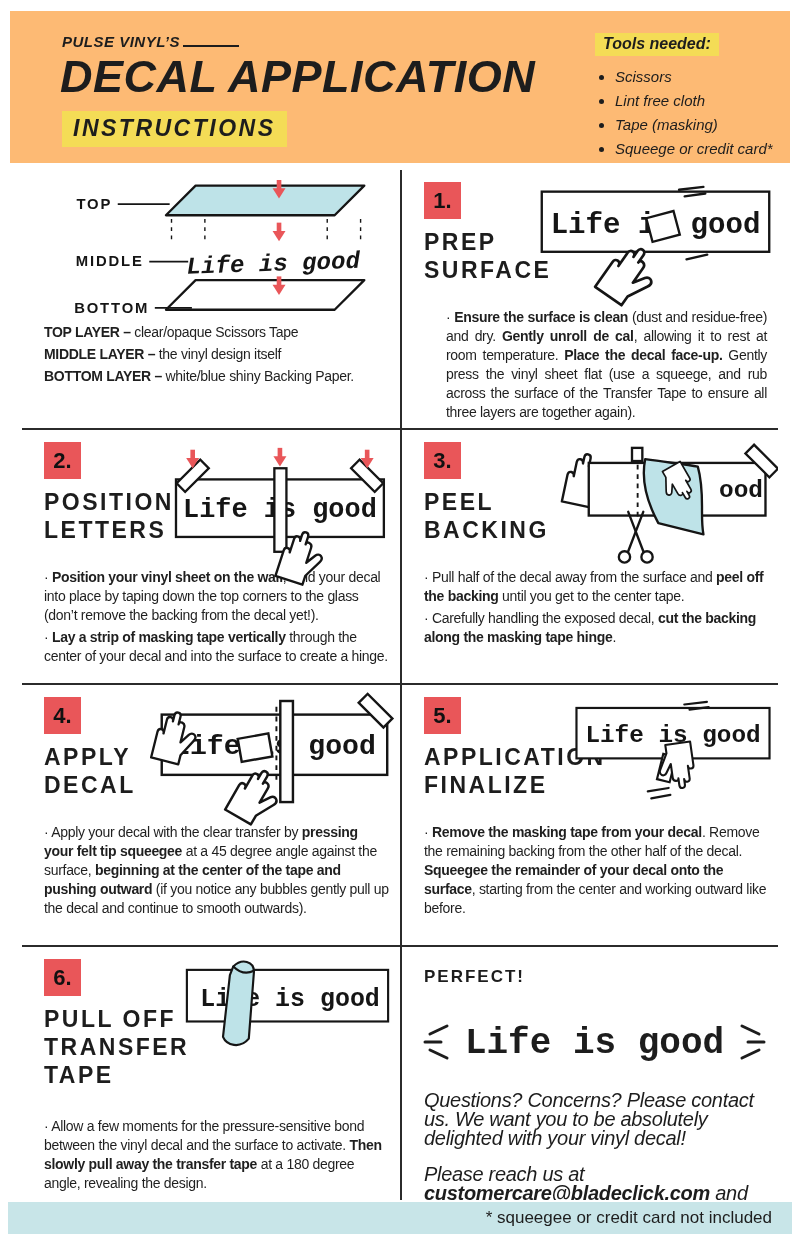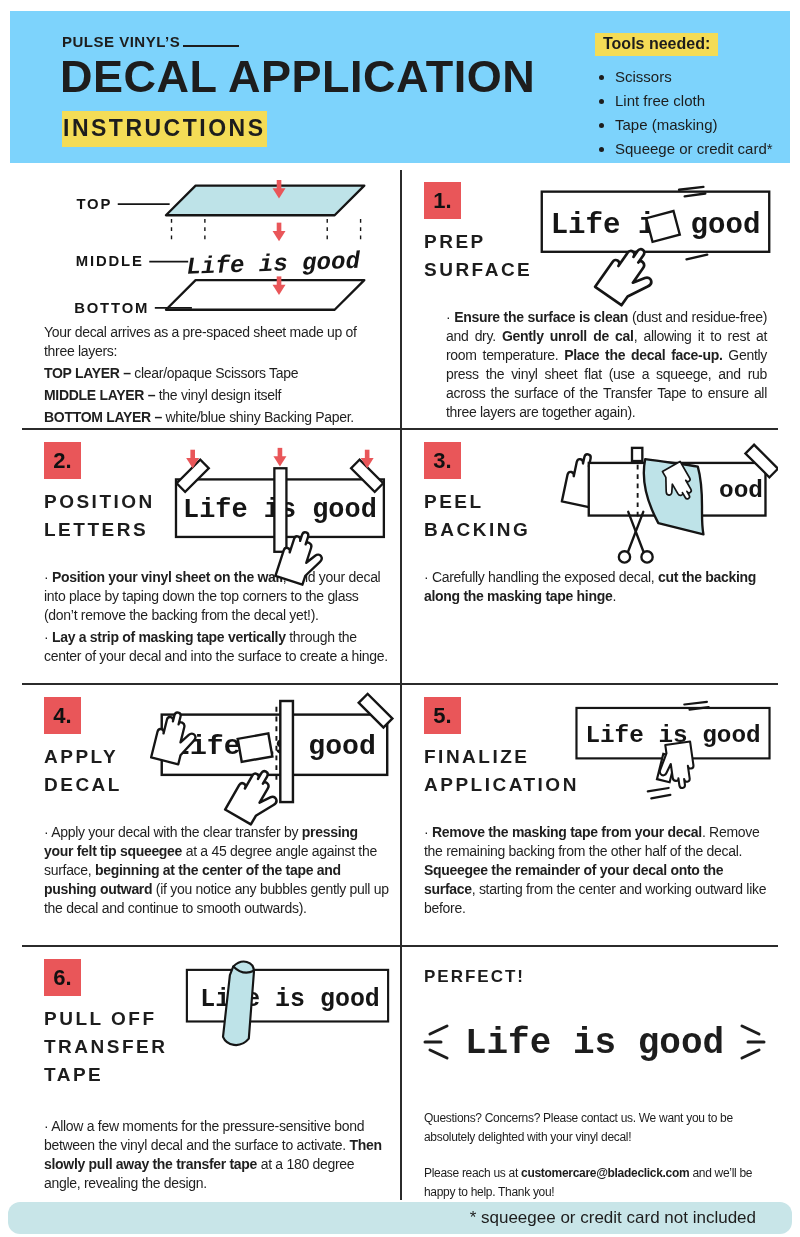--- a/index.html
+++ b/index.html
@@ -1,58 +1,58 @@
 <!DOCTYPE html>
 <html><head>
 <meta charset="utf-8">
 <style>
   html,body{margin:0;padding:0;background:#fff;}
   .page{position:relative;width:800px;height:1237px;background:#fff;overflow:hidden;
         font-family:"Liberation Sans",sans-serif;color:#1d1d1d;}
   
-  .header{position:absolute;left:10px;top:11px;width:780px;height:152px;background:#7dd3fc;}
+  .header{position:absolute;left:10px;top:11px;width:780px;height:152px;background:#fdba74;font-style:italic;}
   .brand{position:absolute;left:52px;top:22px;font-size:15px;font-weight:700;letter-spacing:.5px;}
   .brand .uline{display:inline-block;width:56px;border-bottom:2px solid #1d1d1d;margin-left:3px;}
   .title{position:absolute;left:50px;top:40px;font-size:45px;font-weight:900;letter-spacing:.5px;}
-  .subtitle{position:absolute;left:52px;top:100px;background:#F4DC56;padding:4px 1px 5px;
+  .subtitle{position:absolute;left:52px;top:100px;background:#F4DC56;padding:4px 11px 5px;
             font-size:23px;font-weight:700;letter-spacing:2.5px;}
   .tools{position:absolute;left:585px;top:22px;width:190px;font-size:15px;}
   .tools-label{display:inline-block;background:#F4DC56;padding:2px 8px 3px;font-size:16px;font-weight:700;}
   .tools ul{margin:9px 0 4px 20px;padding:0;line-height:1.6;}
   
   .grid{position:absolute;left:22px;top:170px;width:756px;display:grid;
         grid-template-columns:378px 378px;grid-template-rows:258px 255px 262px 255px;}
   .cell{position:relative;box-sizing:border-box;padding:8px 3px 0 12px;overflow:hidden;}
   .cell.c2{border-left:2px solid #2b2b2b;}
   .cell.r2,.cell.r3,.cell.r4{border-top:2px solid #2b2b2b;}
   .head{position:relative;height:118px;}
   .head.tall{height:150px;}
   .badge{width:37px;height:37px;background:#E95659;color:#111;font-weight:800;font-size:22px;
          display:flex;align-items:center;justify-content:center;margin:4px 0 9px 10px;}
-  .step-title{margin:0 0 0 10px;font-size:19px;font-weight:800;letter-spacing:2.5px;line-height:28px;}
+  .step-title{margin:0 0 0 10px;font-size:23px;font-weight:800;letter-spacing:2.5px;line-height:28px;}
   .illus{position:absolute;top:4px;right:2px;overflow:visible;}
   .w330{width:330px}.w243{width:243px}.w235{width:235px}.w232{width:232px}.w215{width:215px}.w200{width:200px}
   .body{margin:8px 8px 0 10px;font-size:14px;letter-spacing:-.3px;line-height:19px;color:#1f1f1f;}
   .body p{margin:0 0 3px 0;}
   .just p{text-align:justify;margin-left:22px;}
   .b{font-weight:700;}
   
   .intro-svg{display:block;margin:2px auto 6px auto;overflow:visible;}
   .intro-lead{margin-bottom:12px;}
   
   .perfect-heading{margin:12px 0 0 10px;font-size:17px;font-weight:700;letter-spacing:2px;}
   .decal-row{display:flex;align-items:center;justify-content:center;gap:16px;margin:34px 0 0 0;}
   .decal-big{font-family:"Liberation Mono","DejaVu Sans Mono",monospace;font-size:36px;font-weight:700;white-space:nowrap;}
   .mark{width:26px;height:44px;}
   .flip{transform:scaleX(-1);}
-  .perfect-body{margin:44px 8px 0 10px;font-size:12px;letter-spacing:-.3px;line-height:19px;}
+  .perfect-body{margin:26px 8px 0 10px;font-size:20px;letter-spacing:-.3px;line-height:19px;font-style:italic;}
   .perfect-body p{margin:0 0 17px 0;}
   
   .footnote{position:absolute;left:8px;top:1202px;width:784px;height:32px;background:#C8E5E8;
-            box-sizing:border-box;font-size:17px;line-height:32px;text-align:right;padding-right:36px;border-radius:12px;}
+            box-sizing:border-box;font-size:17px;line-height:32px;text-align:right;padding-right:20px;}
   
   .frame{fill:#fff;stroke:#151515;stroke-width:2.5px;}
   .card{fill:#fff;stroke:#151515;stroke-width:2.5px;}
   .sheet{fill:#BEE3E8;stroke:#151515;stroke-width:2.5px;stroke-linejoin:round;}
   .decal{font-family:"Liberation Mono","DejaVu Sans Mono",monospace;font-size:31px;fill:#151515;font-weight:700;}
   .f29{font-size:29px}.f28{font-size:28px}.f26{font-size:26px}
   .it{font-style:italic;}
   .ln{stroke:#151515;stroke-width:2.5px;stroke-linecap:round;fill:none;}
   .dash{stroke:#151515;stroke-width:2px;stroke-dasharray:5 5;fill:none;}
   .dash2{stroke:#151515;stroke-width:1.5px;stroke-dasharray:4 5;fill:none;}
@@ -115,21 +115,20 @@
         <text class="lab" x="100" y="93" text-anchor="end">MIDDLE</text>
         <path class="ln2" d="M106,88 L148,88"></path>
         <text class="decal f26 it" x="240" y="98" text-anchor="middle" transform="rotate(-2 240 98)">Life is good</text>
         <text class="lab" x="106" y="143" text-anchor="end">BOTTOM</text>
         <path class="ln2" d="M112,138 L152,138"></path>
         <use href="#rarrow" transform="translate(246,0)"></use>
         <use href="#rarrow" transform="translate(246,46)"></use>
         <use href="#rarrow" transform="translate(246,104)"></use>
       </svg>
       <div class="body">
-        <p class="intro-lead">Your decal arrives as a pre-spaced sheet made up of three layers:</p>
         <p><span class="b">TOP LAYER – </span><span>clear/opaque Scissors Tape</span></p>
         <p><span class="b">MIDDLE LAYER – </span><span>the vinyl design itself</span></p>
         <p><span class="b">BOTTOM LAYER – </span><span>white/blue shiny Backing Paper.</span></p>
       </div>
     </section>
 
     <section class="cell c2 r1">
       <div class="head">
         <div class="badge">1.</div>
         <h3 class="step-title">
@@ -194,20 +193,21 @@
           <use href="#hand" transform="translate(186,60) rotate(150) scale(0.6)"></use>
           <g class="scissors" transform="translate(104,84)">
             <line x1="-8" y1="28" x2="8" y2="-14"></line>
             <line x1="8" y1="28" x2="-8" y2="-14"></line>
             <circle cx="-12" cy="34" r="6"></circle>
             <circle cx="12" cy="34" r="6"></circle>
           </g>
         </svg>
       </div>
       <div class="body">
+        <p><span>· Pull half of the decal away from the surface and </span><span class="b">peel off the backing</span><span> until you get to the center tape.</span></p>
         <p><span>· Carefully handling the exposed decal, </span><span class="b">cut the backing along the masking tape hinge</span><span>.</span></p>
       </div>
     </section>
 
     <section class="cell c1 r3">
       <div class="head">
         <div class="badge">4.</div>
         <h3 class="step-title">
             <div>APPLY</div>
             <div>DECAL</div>
@@ -225,22 +225,22 @@
       </div>
       <div class="body">
         <p><span>· Apply your decal with the clear transfer by </span><span class="b">pressing your felt tip squeegee</span><span> at a 45 degree angle against the surface, </span><span class="b">beginning at the center of the tape and pushing outward</span><span> (if you notice any bubbles gently pull up the decal and continue to smooth outwards).</span></p>
       </div>
     </section>
 
     <section class="cell c2 r3">
       <div class="head">
         <div class="badge">5.</div>
         <h3 class="step-title">
+            <div>APPLICATION</div>
             <div>FINALIZE</div>
-            <div>APPLICATION</div>
           </h3>
         <svg class="illus w200" viewBox="0 0 230 115">
           <rect class="frame" x="4" y="8" width="222" height="58"></rect>
           <text class="decal f28" x="115" y="47" text-anchor="middle">Life is good</text>
           <path class="ln" d="M128,4 L154,1"></path>
           <path class="ln" d="M134,10 L156,7"></path>
           <rect class="card" x="100" y="62" width="15" height="30" transform="rotate(14 107 77)"></rect>
           <use href="#hand" transform="translate(156,118) rotate(172) scale(0.8)"></use>
           <path class="ln" d="M86,104 L110,100"></path>
           <path class="ln" d="M90,112 L112,108"></path>

